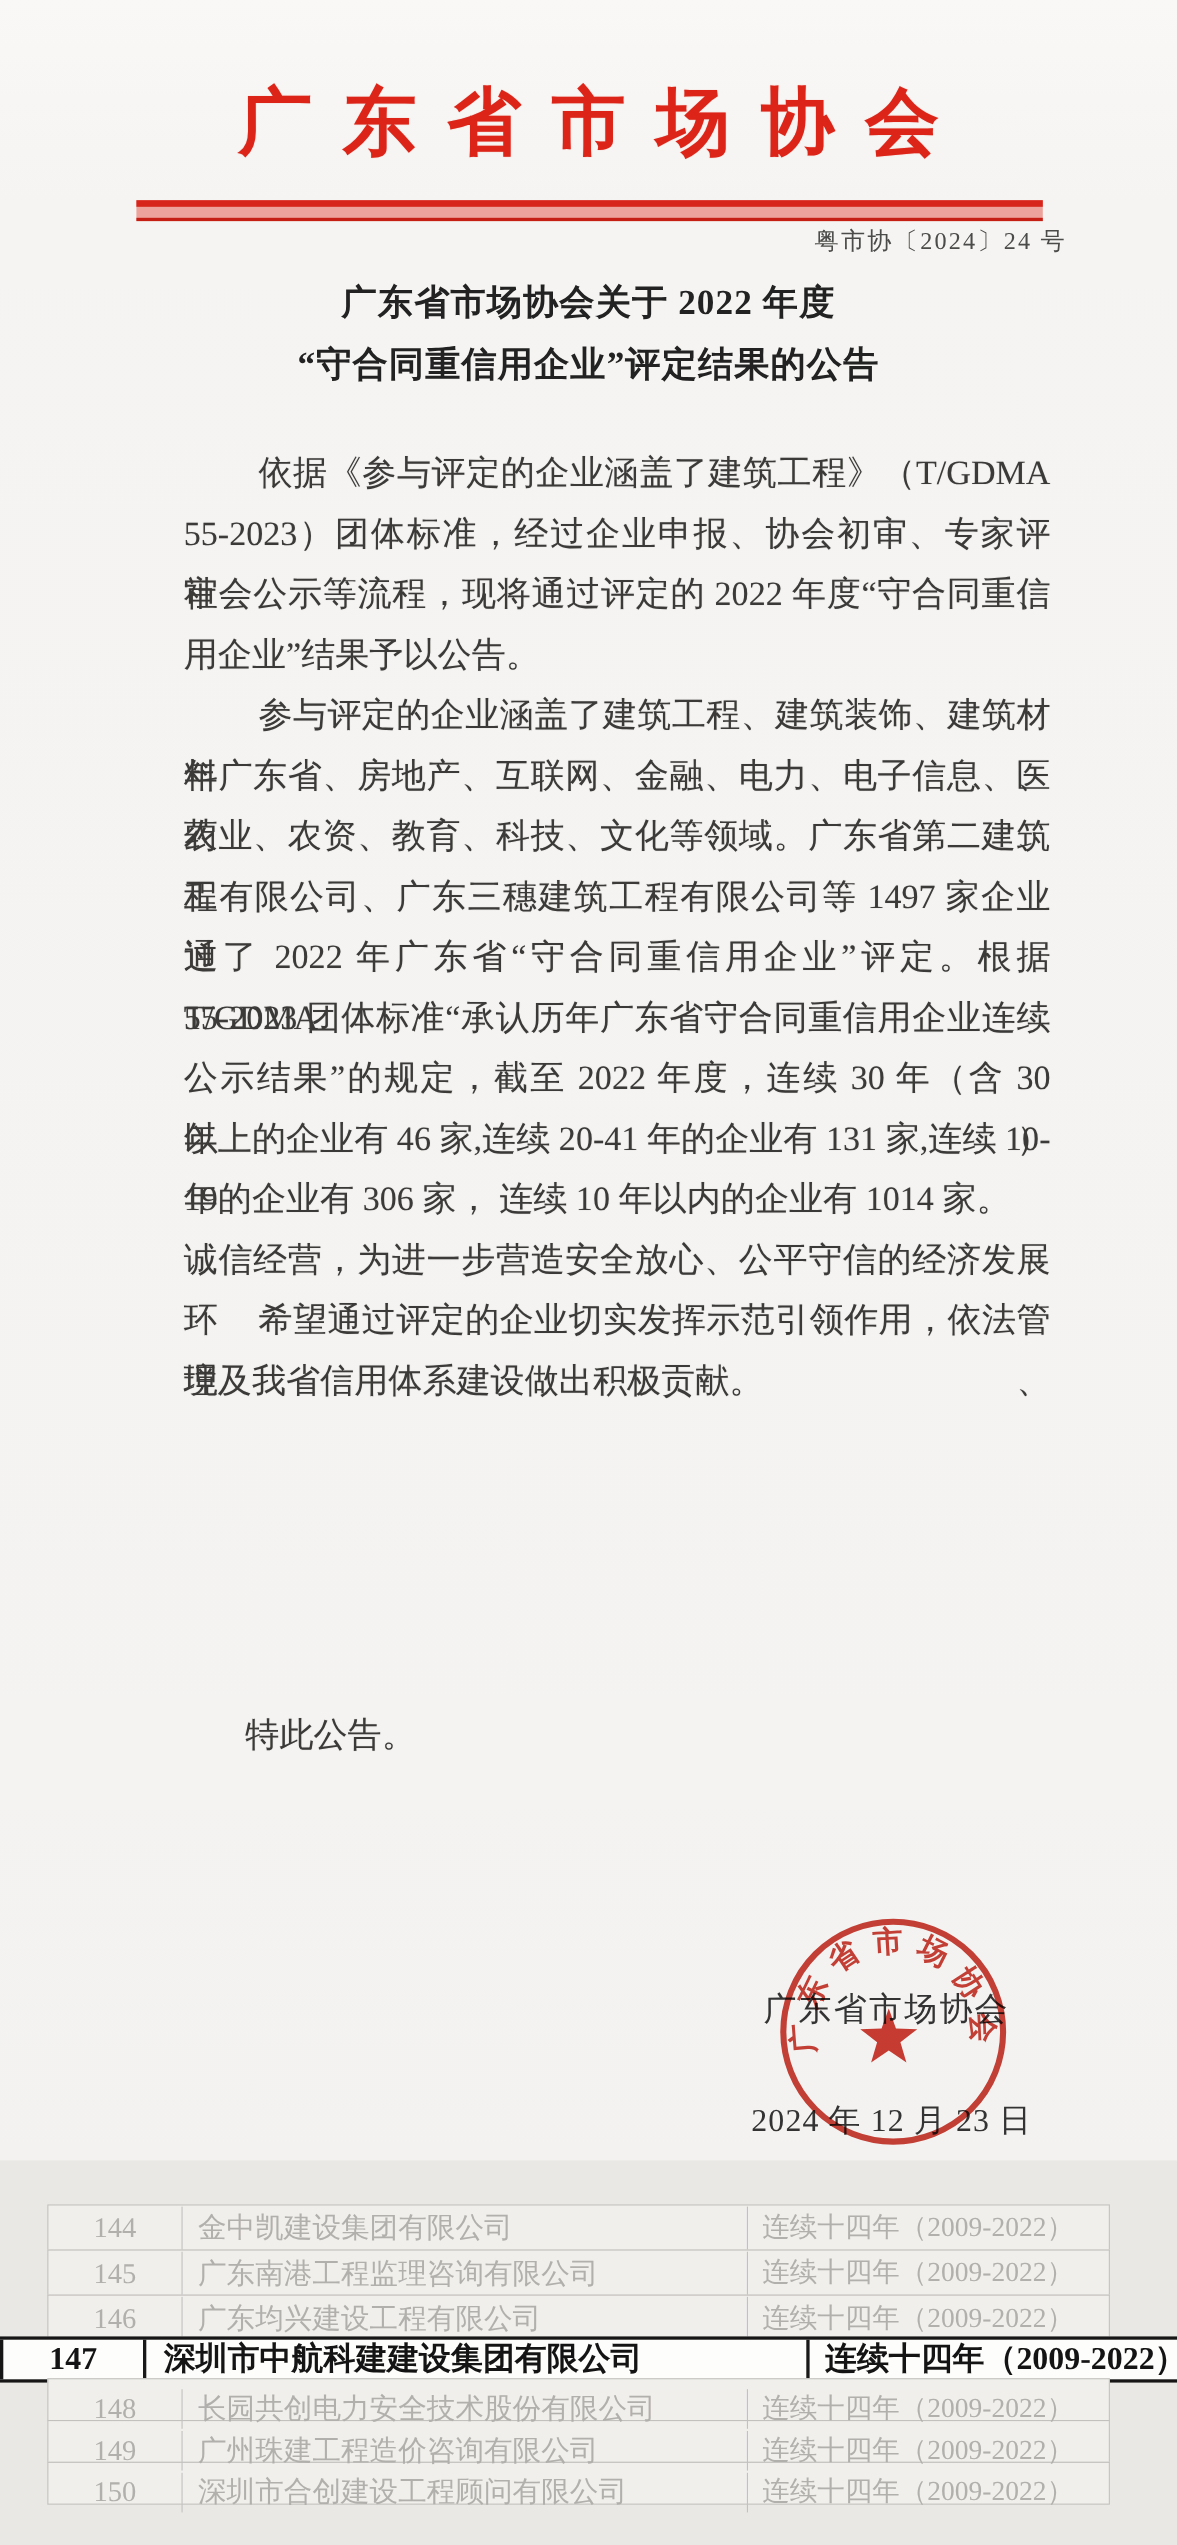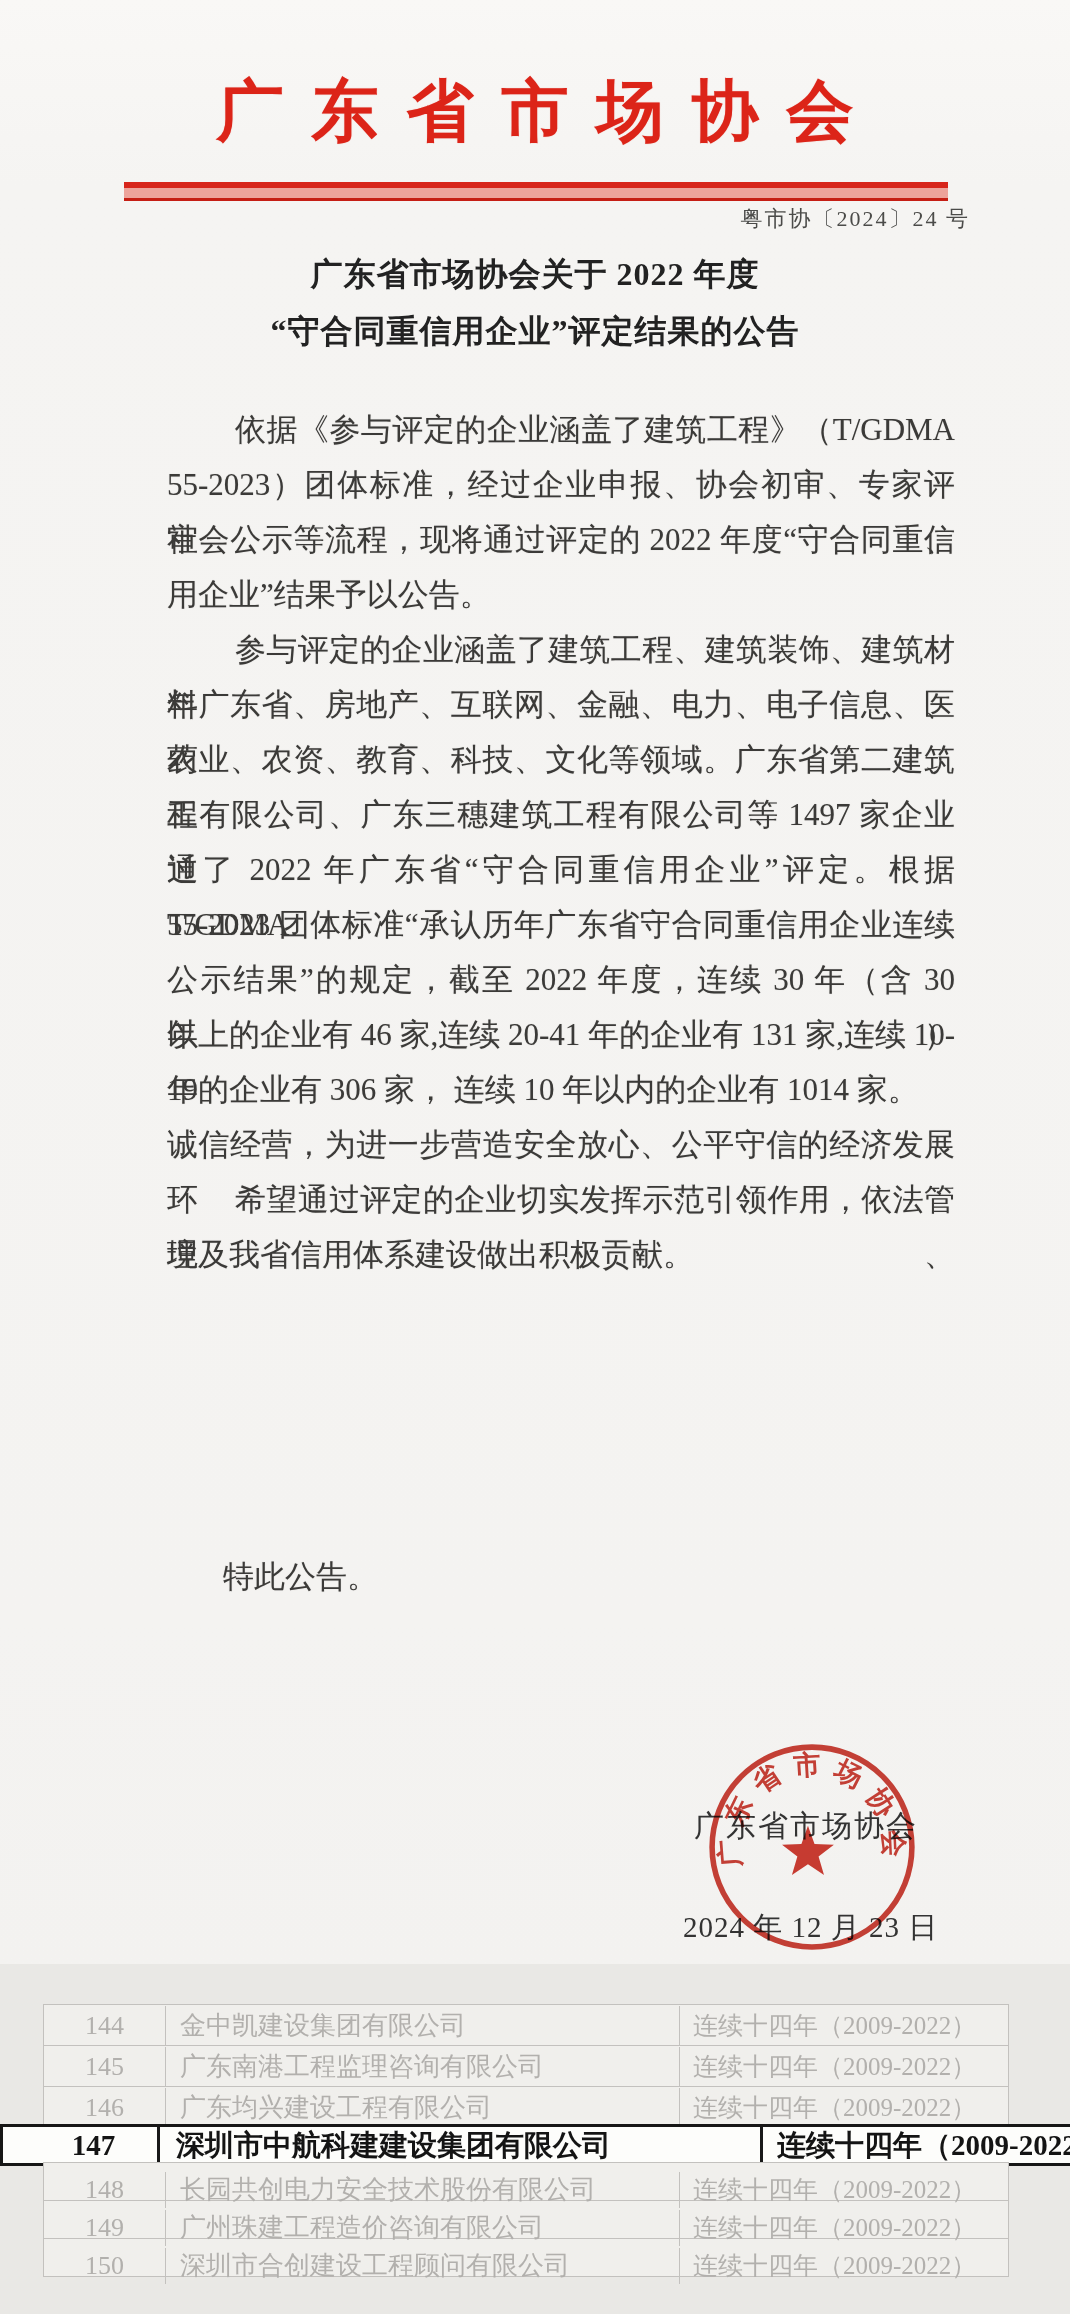--- a/index.html
+++ b/index.html
@@ -42,21 +42,21 @@
   .frow{display:flex;height:40px;border:1px solid #c3c1be;margin-top:-1px;background:#f0efec;align-items:center;}
   .ftable.bottom .frow{height:37px;}
   .fcell{font-size:26px;color:#b2b0ad;line-height:39px;white-space:nowrap;overflow:hidden;}
   .ftable.bottom .fcell{line-height:36px;margin-top:16px;}
   .c-num{width:121px;text-align:center;border-right:1px solid #c3c1be;}
   .c-name{width:499px;padding-left:14px;border-right:1px solid #c3c1be;}
   .c-years{flex:1;padding-left:13px;font-size:25px;}
   
   .hl-band{position:absolute;top:2124px;left:0;width:1070px;height:36px;display:flex;
     background:#fdfdfb;border-top:3px solid #161616;border-bottom:3px solid #161616;}
-  .hl-cell{font-size:29px;font-weight:700;color:#141414;line-height:36px;white-space:nowrap;overflow:hidden;padding-left:27px;}
+  .hl-cell{font-size:29px;font-weight:700;color:#141414;line-height:36px;white-space:nowrap;overflow:hidden;}
   .hl-num{width:127px;text-align:center;border-left:3px solid #161616;border-right:3px solid #191919;}
   .hl-name{width:584px;padding-left:16px;border-right:3px solid #191919;}
   .hl-years{flex:1;padding-left:14px;}
 </style>
 </head>
 <body>
 
 <div class="screen">
 
   <div class="org-title">广东省市场协会</div>

